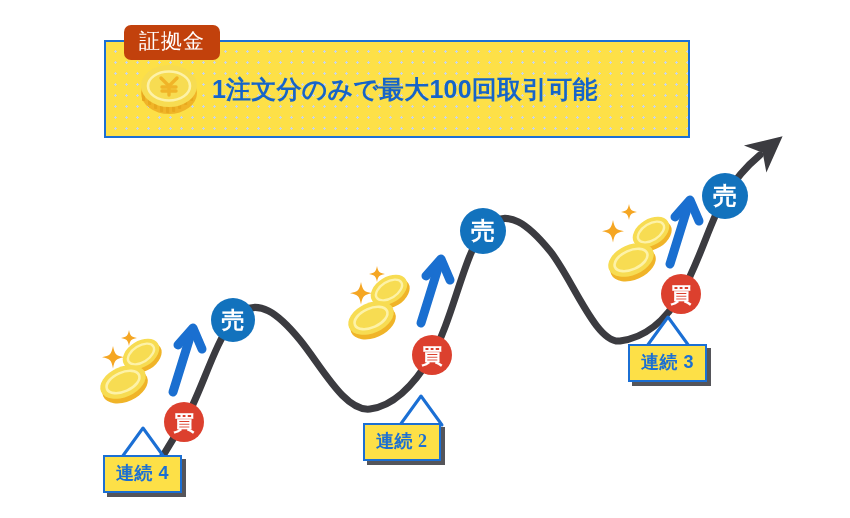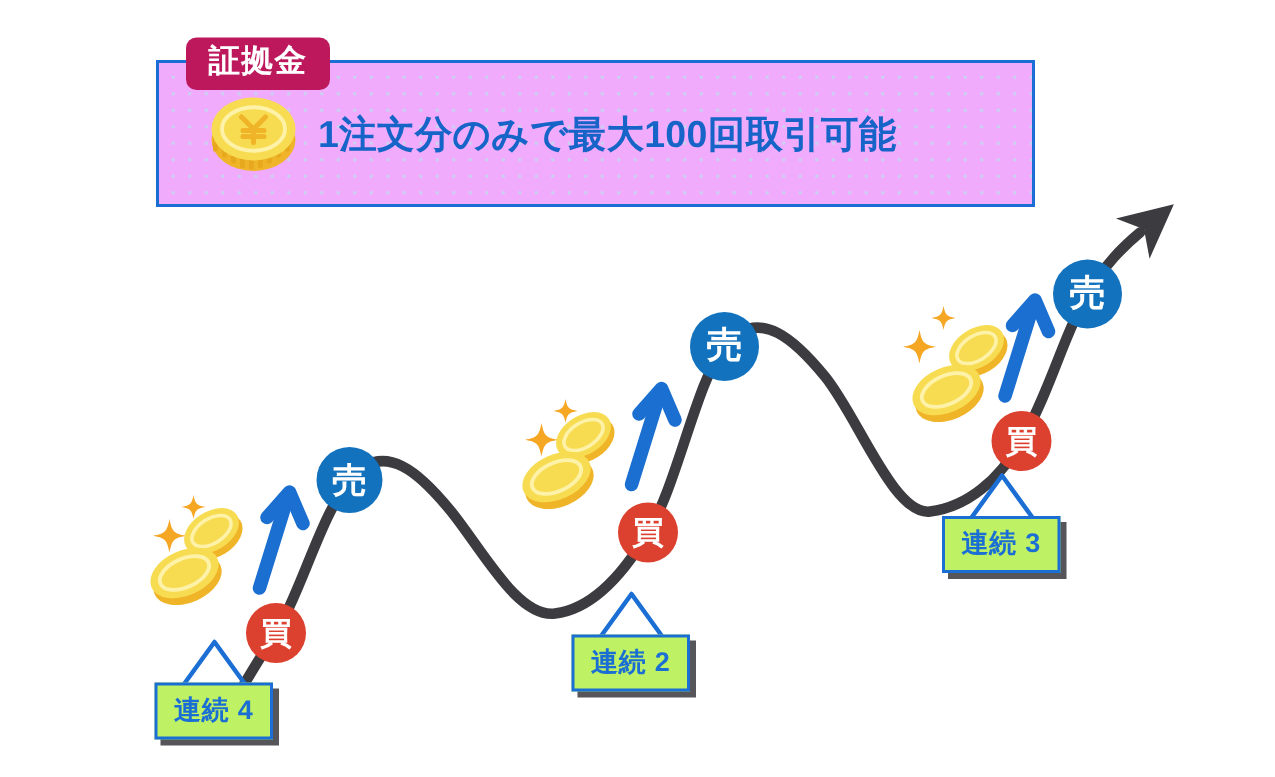--- a/index.html
+++ b/index.html
@@ -16,39 +16,39 @@
     background: #ffffff;
   }
   #scene { position: absolute; left: 0; top: 0; width: 850px; height: 518px; }
 
   
   .banner {
     position: absolute;
     left: 104px; top: 40px;
     width: 586px; height: 98px;
     border: 2px solid #1b6fd4;
-    background: #f0abfc;
+    background: #fde047;
     z-index: 2;
   }
   .banner-dots {
     position: absolute; left: 0; top: 0; right: 0; bottom: 0;
     background-image: radial-gradient(#c5d4ef 1.1px, transparent 1.2px);
     background-size: 11px 11px;
     background-position: 4px 4px;
     opacity: .95;
   }
   .banner-badge {
     position: absolute;
     left: 124px; top: 25px;
     padding: 3px 15px 6px 15px;
-    background: #be185d;
+    background: #c2410c;
     border-radius: 7px;
     color: #ffffff;
     font-size: 21px;
-    font-weight: 700;
+    font-weight: 400;
     letter-spacing: 1px;
     line-height: 1.25;
     z-index: 4;
     white-space: nowrap;
   }
   .banner-inner {
     position: absolute;
     left: 0; top: 0; right: 0; bottom: 0;
     display: flex;
     align-items: center;
@@ -66,21 +66,21 @@
 
   
   .callout {
     position: absolute;
     z-index: 6;
     white-space: nowrap;
   }
   .callout-box {
     position: relative;
     border: 2.5px solid #1b6fd4;
-    background: #bef264;
+    background: #fde047;
     color: #1b6fd4;
     font-size: 18px;
     font-weight: 700;
     letter-spacing: .5px;
     padding: 4px 11px 6px 11px;
     box-shadow: 4px 4px 0 0 #55555a;
   }
 
   
   .marker {
@@ -216,21 +216,21 @@
   </div>
   <div class="marker sell" style="left:702px; top:173px; width:46px; height:46px; font-size:24px;">
     <span>売</span>
   </div>
 
   <div class="callout" style="left:103px; top:455px;">
     <div class="callout-box">
       <span>連続 4</span>
     </div>
   </div>
-  <div class="callout" style="left:381px; top:423px;">
+  <div class="callout" style="left:363px; top:423px;font-family:Liberation Serif, serif;">
     <div class="callout-box">
       <span>連続 2</span>
     </div>
   </div>
   <div class="callout" style="left:628px; top:344px;">
     <div class="callout-box">
       <span>連続 3</span>
     </div>
   </div>
 

